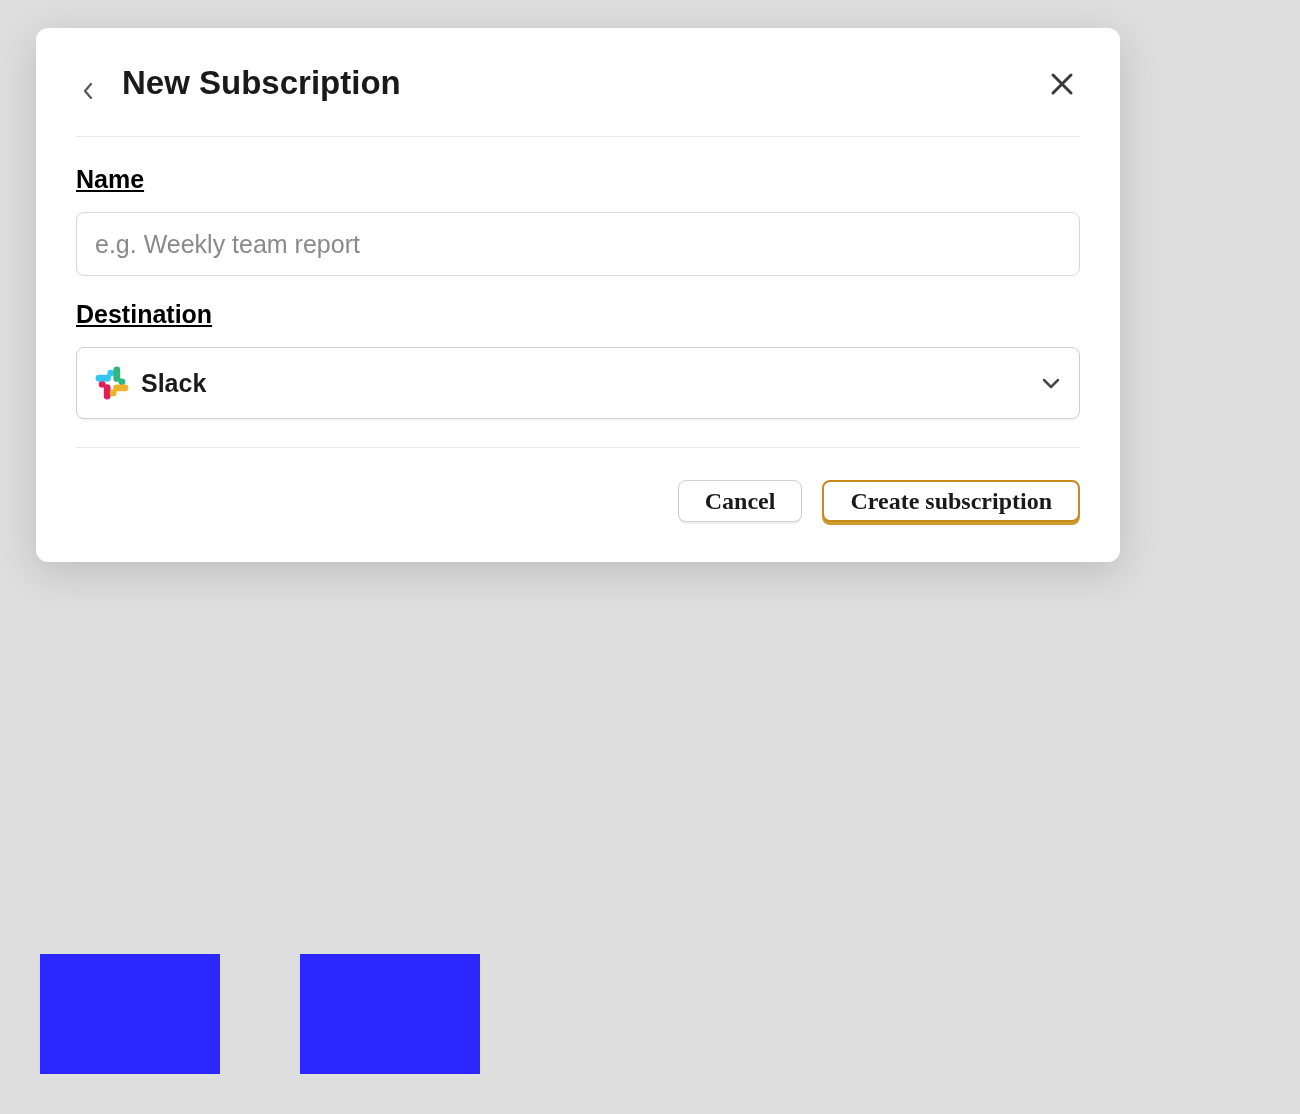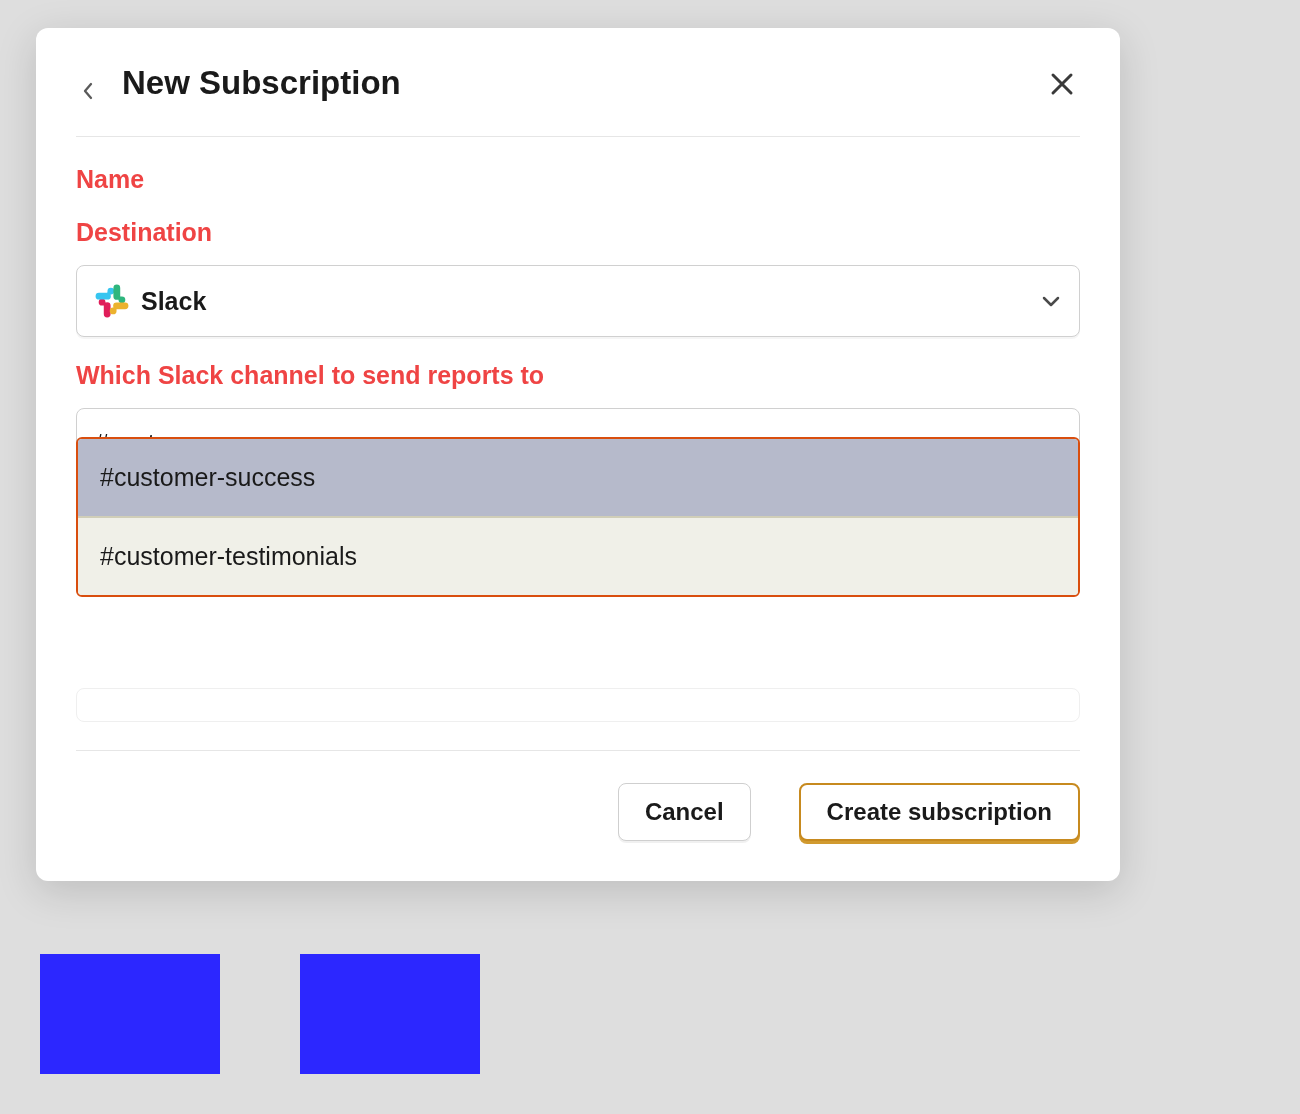--- a/index.html
+++ b/index.html
@@ -84,22 +84,23 @@
       color: #3a3a3a;
     }
 
     .field-group {
       margin-bottom: 24px;
     }
 
     .field-label {
       font-size: 25px;
       font-weight: 700;
-      color: #ef4444;
+      color: #000000;
       margin-bottom: 18px;
+      text-decoration: underline;
     }
 
     .text-input {
       width: 100%;
       height: 64px;
       border: 1px solid #d8d8d8;
       border-radius: 8px;
       padding: 0 18px;
       font-size: 25px;
       color: #333;
@@ -201,44 +202,44 @@
     .footer {
       margin-top: 28px;
       padding-top: 32px;
       border-top: 1px solid #e6e6e6;
       display: flex;
       justify-content: flex-end;
       gap: 20px;
     }
 
     .btn {
-      height: 58px;
+      height: 42px;
       padding: 0 26px;
       border-radius: 8px;
       font-size: 24px;
       font-weight: 600;
       cursor: pointer;
       display: flex;
       align-items: center;
       justify-content: center;
+      font-family: Liberation Serif, serif;
     }
 
     .btn-secondary {
       background: #fff;
       border: 1px solid #cfcfcf;
       color: #1a1a1a;
       box-shadow: 0 2px 0 rgba(0,0,0,0.06);
     }
 
     .btn-primary {
       background: #fff;
       border: 2px solid #c78a1f;
       color: #1a1a1a;
       box-shadow: 0 3px 0 #d19a2f;
-      margin-left: 28px;
     }
   </style>
 </head>
 <body>
 
 <div class="backdrop">
   <div class="backdrop-bars">
     <div class="backdrop-bar"></div>
     <div class="backdrop-bar"></div>
   </div>
@@ -255,49 +256,38 @@
     <div class="modal-title">New Subscription</div>
     <div class="close-btn">
       <svg width="26" height="26" viewBox="0 0 26 26">
         <path d="M4 4 L22 22 M22 4 L4 22" stroke="currentColor" stroke-width="3" stroke-linecap="round"></path>
       </svg>
     </div>
   </div>
 
   <div class="field-group">
     <div class="field-label">Name</div>
+    <input class="text-input" type="text" placeholder="e.g. Weekly team report" style="">
   </div>
 
   <div class="field-group">
     <div class="field-label">Destination</div>
     <div class="select-wrap">
       <svg class="slack-logo" viewBox="0 0 120 120">
         <path fill="#E01E5A" d="M25 76a12 12 0 1 1 12-12v12H25zm6 0a12 12 0 1 1 24 0v30a12 12 0 1 1-24 0V76z"></path>
         <path fill="#36C5F0" d="M44 25a12 12 0 1 1 12 12H44V25zm0 6a12 12 0 1 1 0 24H14a12 12 0 1 1 0-24h30z"></path>
         <path fill="#2EB67D" d="M95 44a12 12 0 1 1-12 12V44h12zm-6 0a12 12 0 1 1-24 0V14a12 12 0 1 1 24 0v30z"></path>
         <path fill="#ECB22E" d="M76 95a12 12 0 1 1-12-12h12v12zm0-6a12 12 0 1 1 0-24h30a12 12 0 1 1 0 24H76z"></path>
       </svg>
       <div class="select-value">Slack</div>
       <svg class="chevron-down" width="20" height="12" viewBox="0 0 20 12">
         <path d="M3 3 L10 10 L17 3" stroke="currentColor" stroke-width="2.5" fill="none" stroke-linecap="round" stroke-linejoin="round"></path>
       </svg>
     </div>
   </div>
 
-  <div class="field-group channel-field">
-    <div class="field-label">Which Slack channel to send reports to</div>
-    <input class="channel-input" type="text" value="#cust" style="">
-
-    <div class="dropdown">
-      <div class="dropdown-item highlighted">#customer-success</div>
-      <div class="dropdown-separator"></div>
-      <div class="dropdown-item">#customer-testimonials</div>
-    </div>
-
-    <div class="hidden-row"></div>
-  </div>
 
   <div class="footer">
     <button class="btn btn-secondary">Cancel</button>
     <button class="btn btn-primary">Create subscription</button>
   </div>
 
 </div>
 
 </body></html>

